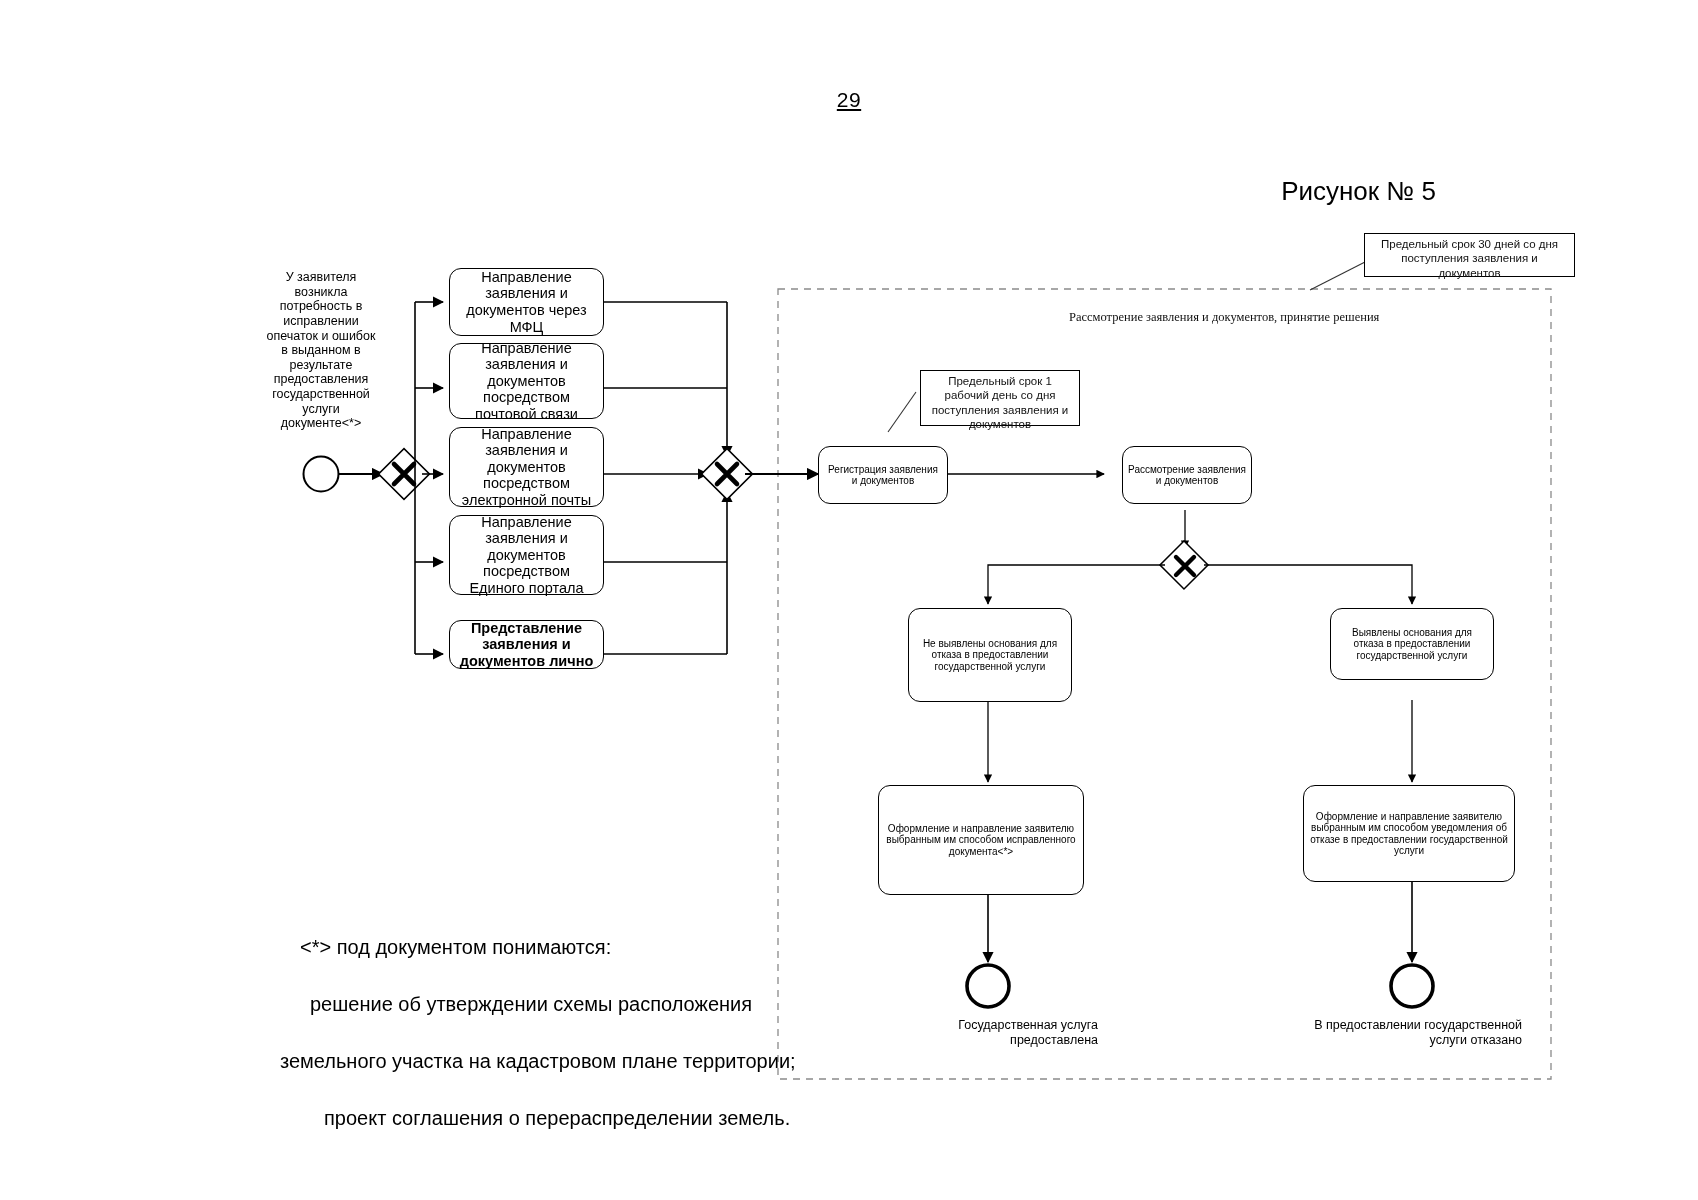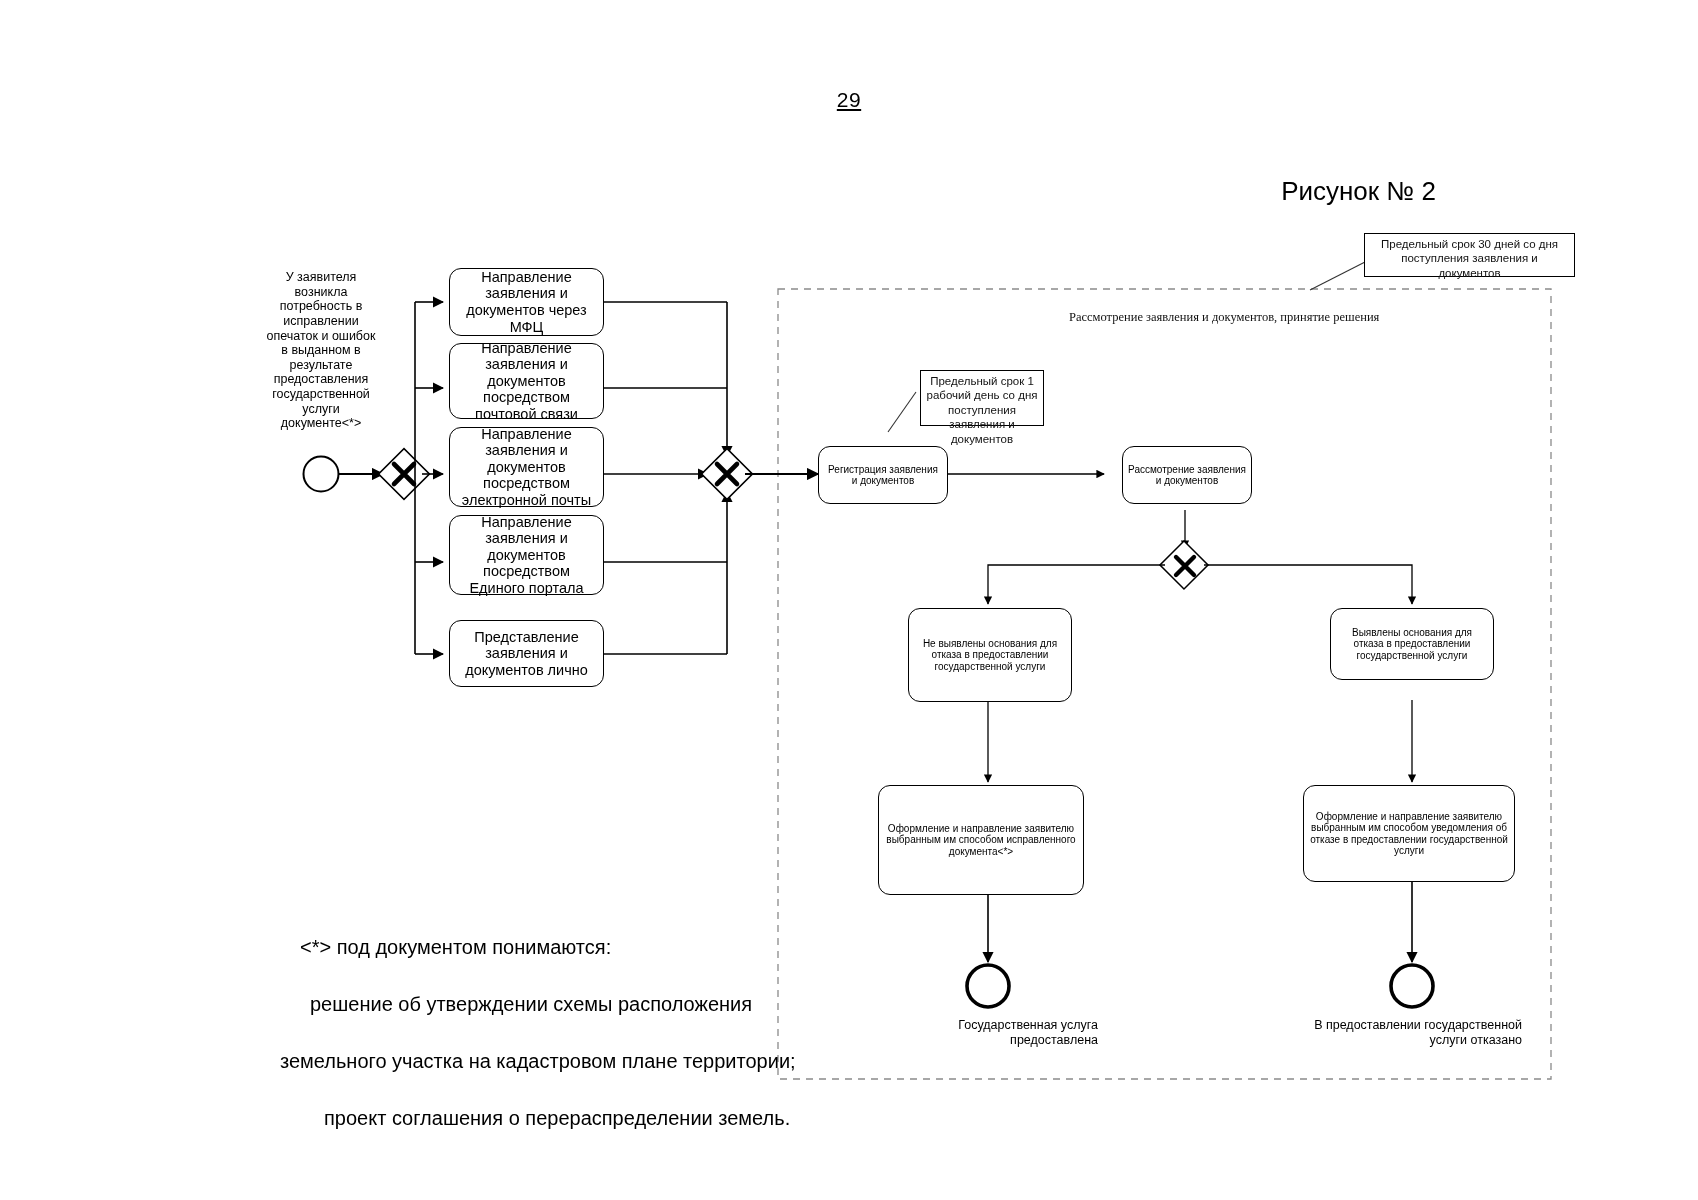--- a/index.html
+++ b/index.html
@@ -131,21 +131,21 @@
   .fn-l2 { margin-left: 10px; }
   .fn-l3 { margin-left: -20px; }
   .fn-l4 { margin-left: 24px; }
 </style>
 </head>
 <body>
 
 <div id="page">
 
   <div class="page-number">29</div>
-  <div class="figure-title">Рисунок № 2</div>
+  <div class="figure-title">Рисунок № 5</div>
 
   <svg class="canvas" viewBox="0 0 1698 1200">
     <defs>
       <marker id="arrow" viewBox="0 0 10 10" refX="9" refY="5" markerWidth="7" markerHeight="7" orient="auto-start-reverse">
         <path d="M 0 0 L 10 5 L 0 10 z" fill="#000"></path>
       </marker>
       <marker id="arrowThin" viewBox="0 0 10 10" refX="9" refY="5" markerWidth="6.5" markerHeight="6.5" orient="auto-start-reverse">
         <path d="M 0 0 L 10 5 L 0 10 z" fill="#000"></path>
       </marker>
     </defs>
@@ -215,27 +215,27 @@
   <div class="plain-label" style="left:266px; top:270px; width:110px;">У заявителя возникла потребность в исправлении опечаток и ошибок в выданном в результате предоставления государственной услуги документе&lt;*&gt;</div>
 
   <div class="task task-left" style="top:268px; height:68px;">Направление заявления и документов через МФЦ</div>
 
   <div class="task task-left" style="top:343px; height:76px;">Направление заявления и документов посредством почтовой связи</div>
 
   <div class="task task-left" style="top:427px; height:80px;">Направление заявления и документов посредством электронной почты</div>
 
   <div class="task task-left" style="top:515px; height:80px;">Направление заявления и документов посредством Единого портала</div>
 
-  <div class="task task-left" style="top:620px; height:67px;">Представление заявления и документов лично</div>
+  <div class="task task-left" style="top:620px; height:49px;font-weight:bold;">Представление заявления и документов лично</div>
 
   <div class="pool-label" style="left:1069px; top:310px;">Рассмотрение заявления и документов, принятие решения</div>
 
   <div class="note" style="left:1364px; top:233px; width:211px; height:44px;">Предельный срок 30 дней со дня поступления заявления и документов</div>
 
-  <div class="note" style="left:920px; top:370px; width:124px; height:56px;">Предельный срок 1 рабочий день со дня поступления заявления и документов</div>
+  <div class="note" style="left:920px; top:370px; width:160px; height:56px;">Предельный срок 1 рабочий день со дня поступления заявления и документов</div>
 
   <div class="task" style="left:818px; top:446px; width:130px; height:58px;">Регистрация заявления и документов</div>
 
   <div class="task" style="left:1122px; top:446px; width:130px; height:58px;">Рассмотрение заявления и документов</div>
 
   <div class="task" style="left:908px; top:608px; width:164px; height:94px;">Не выявлены основания для отказа в предоставлении государственной услуги</div>
 
   <div class="task" style="left:1330px; top:608px; width:164px; height:72px;">Выявлены основания для отказа в предоставлении государственной услуги</div>
 
   <div class="task" style="left:878px; top:785px; width:206px; height:110px;">Оформление и направление заявителю выбранным им способом исправленного документа&lt;*&gt;</div>

